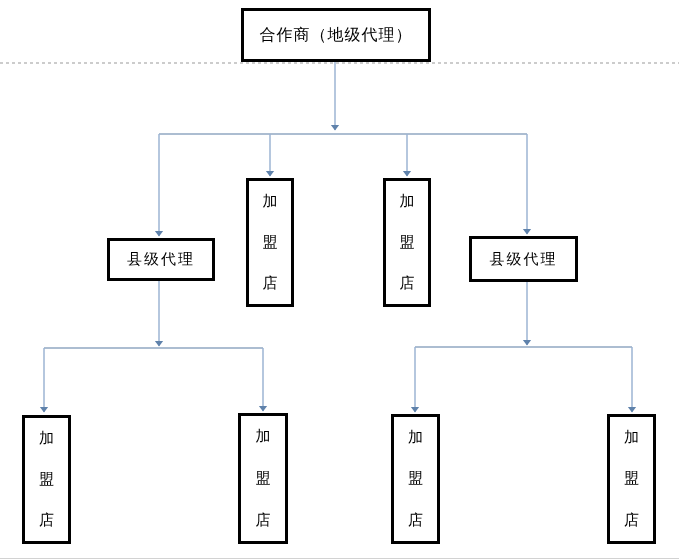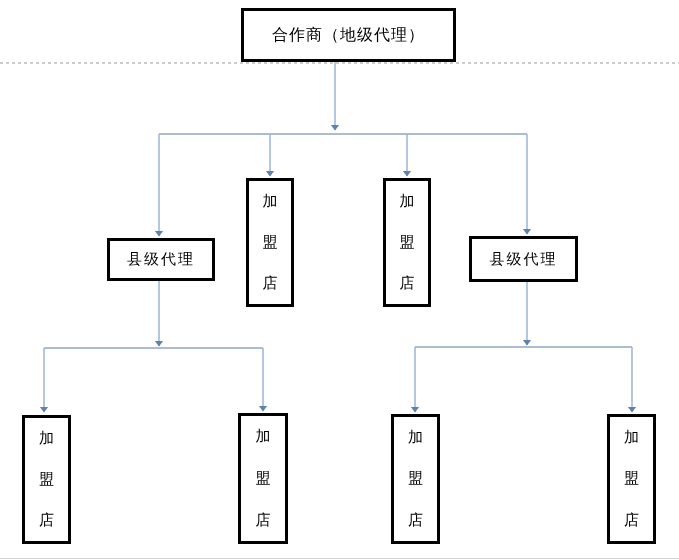--- a/index.html
+++ b/index.html
@@ -48,21 +48,21 @@
       <polyline points="159,281 159,346" fill="none" stroke="#9db4d3" stroke-width="1.5" marker-end="url(#arrowhead)" data-name="connector-feeder-county-left"></polyline>
       <polyline points="44,348 263,348" fill="none" stroke="#5b7da4" stroke-width="1.2" data-name="connector-rail-bottom-left"></polyline>
       <polyline points="44,348 44,412" fill="none" stroke="#9db4d3" stroke-width="1.5" marker-end="url(#arrowhead)" data-name="connector-drop-to-franchise-bottom-1"></polyline>
       <polyline points="263,348 263,411" fill="none" stroke="#9db4d3" stroke-width="1.5" marker-end="url(#arrowhead)" data-name="connector-drop-to-franchise-bottom-2"></polyline>
       <polyline points="527,282 527,345" fill="none" stroke="#9db4d3" stroke-width="1.5" marker-end="url(#arrowhead)" data-name="connector-feeder-county-right"></polyline>
       <polyline points="415,347 632,347" fill="none" stroke="#5b7da4" stroke-width="1.2" data-name="connector-rail-bottom-right"></polyline>
       <polyline points="415,347 415,412" fill="none" stroke="#9db4d3" stroke-width="1.5" marker-end="url(#arrowhead)" data-name="connector-drop-to-franchise-bottom-3"></polyline>
       <polyline points="632,347 632,412" fill="none" stroke="#9db4d3" stroke-width="1.5" marker-end="url(#arrowhead)" data-name="connector-drop-to-franchise-bottom-4"></polyline>
     </svg>
   <div data-name="node-layer">
-      <div class="node horizontal" data-name="node-partner-top" style="left: 241px; top: 8px; width: 215px; height: 54px; border-color: rgb(0, 0, 0); background: rgb(255, 255, 255);">
+      <div class="node horizontal" data-name="node-partner-top" style="left: 241px; top: 8px; width: 190px; height: 54px; border-color: rgb(0, 0, 0); background: rgb(255, 255, 255);">
         <span class="label" data-name="node-label">合作商（地级代理）</span>
       </div>
       <div class="node horizontal" data-name="node-county-agent-left" style="left: 107px; top: 238px; width: 108px; height: 43px; border-color: rgb(0, 0, 0); background: rgb(255, 255, 255);">
         <span class="label" data-name="node-label">县级代理</span>
       </div>
       <div class="node horizontal" data-name="node-county-agent-right" style="left: 469px; top: 236px; width: 109px; height: 46px; border-color: rgb(0, 0, 0); background: rgb(255, 255, 255);">
         <span class="label" data-name="node-label">县级代理</span>
       </div>
       <div class="node vertical" data-name="node-franchise-mid-left" style="left: 246px; top: 178px; width: 48px; height: 129px; border-color: rgb(0, 0, 0); background: rgb(255, 255, 255);">
         <span class="label" data-name="node-label">

